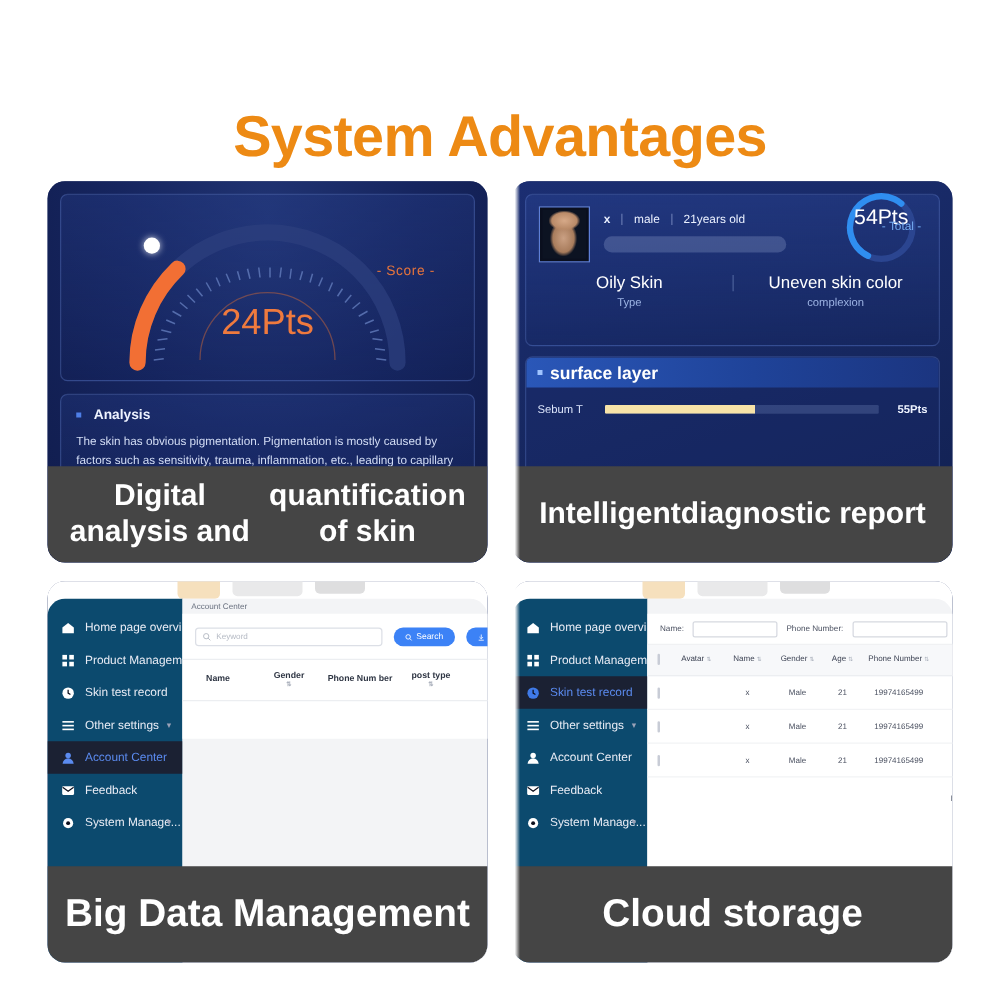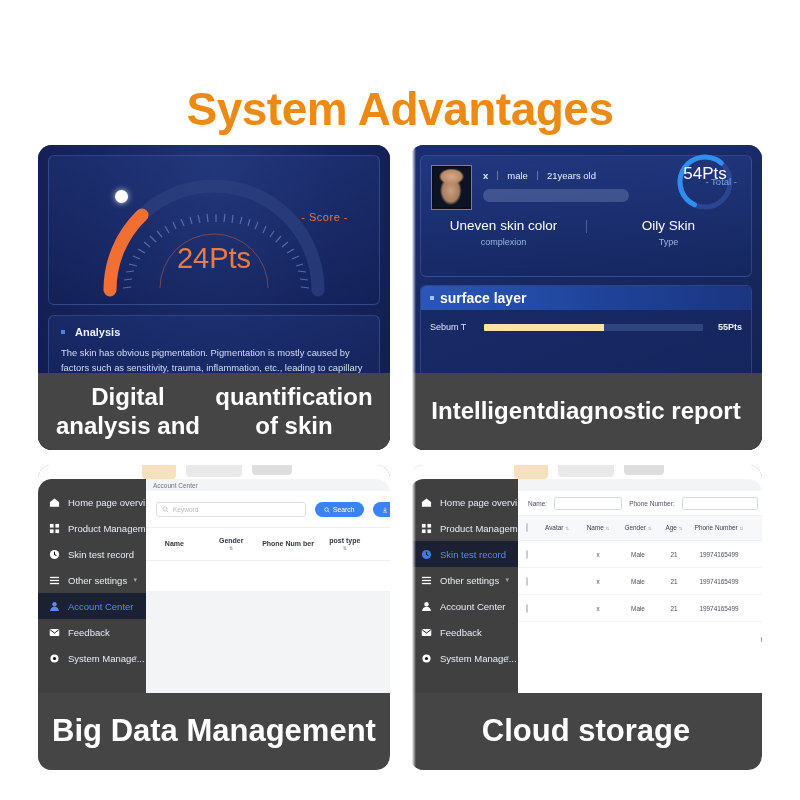--- a/index.html
+++ b/index.html
@@ -143,21 +143,21 @@
 
   
   .admin { position:absolute; inset:0; background:#ffffff; }
   .admin-bgdeco { position:absolute; left:0; top:0; width:352px; height:26px; background:#fff; }
   .deco-a { position:absolute; left:104px; top:0; width:34px; height:14px; background:#f6e0bd; border-radius:0 0 4px 4px; }
   .deco-b { position:absolute; left:148px; top:0; width:56px; height:12px; background:#e9e9ea; border-radius:0 0 4px 4px; }
   .deco-c { position:absolute; left:214px; top:0; width:40px; height:10px; background:#dededf; border-radius:0 0 4px 4px; }
 
   .sidebar {
     position:absolute; left:0; top:14px; width:108px; bottom:0;
-    background:#404040; border-radius:14px 0 0 0; padding-top:10px;
+    background:#0c4a6e; border-radius:14px 0 0 0; padding-top:10px;
   }
   .sb-item {
     display:flex; align-items:center; gap:8px; height:26px;
     padding-left:11px; margin: 0 0 0 0;
     font-size:9.5px; color:#e9ecf5; position:relative;
   }
   .sb-item.active { background:#1b2133; color:#5b8bf0; }
   .sb-item .ic { width:11px; height:11px; flex:none; display:block; }
   .sb-item .lbl { white-space:nowrap; }
   .sb-item .chev { position:absolute; right:9px; font-size:7px; color:#9aa2b8; }
@@ -310,26 +310,26 @@
 
           <svg class="total-ring" viewBox="0 0 64 64">
             <circle cx="32" cy="32" r="25" fill="none" stroke="#2b4590" stroke-width="5"></circle>
             <circle cx="32" cy="32" r="25" fill="none" stroke="#2f8ef0" stroke-width="5" stroke-linecap="round" stroke-dasharray="85 157" transform="rotate(115 32 32)"></circle>
           </svg>
           <div class="total-pts">54Pts</div>
           <div class="total-lab">- Total -</div>
 
           <div class="stats">
             <div class="stat">
+              <div class="v">Oily Skin</div>
+              <div class="k">Type</div>
+            </div>
+            <div class="stat">
               <div class="v">Uneven skin color</div>
               <div class="k">complexion</div>
-            </div>
-            <div class="stat">
-              <div class="v">Oily Skin</div>
-              <div class="k">Type</div>
             </div>
           </div>
         </div>
 
         <div class="rep2-bot">
           <div class="layer-head">
             <span class="layer-dot"></span>
             <span class="layer-title">surface layer</span>
           </div>
           <div class="bars">

